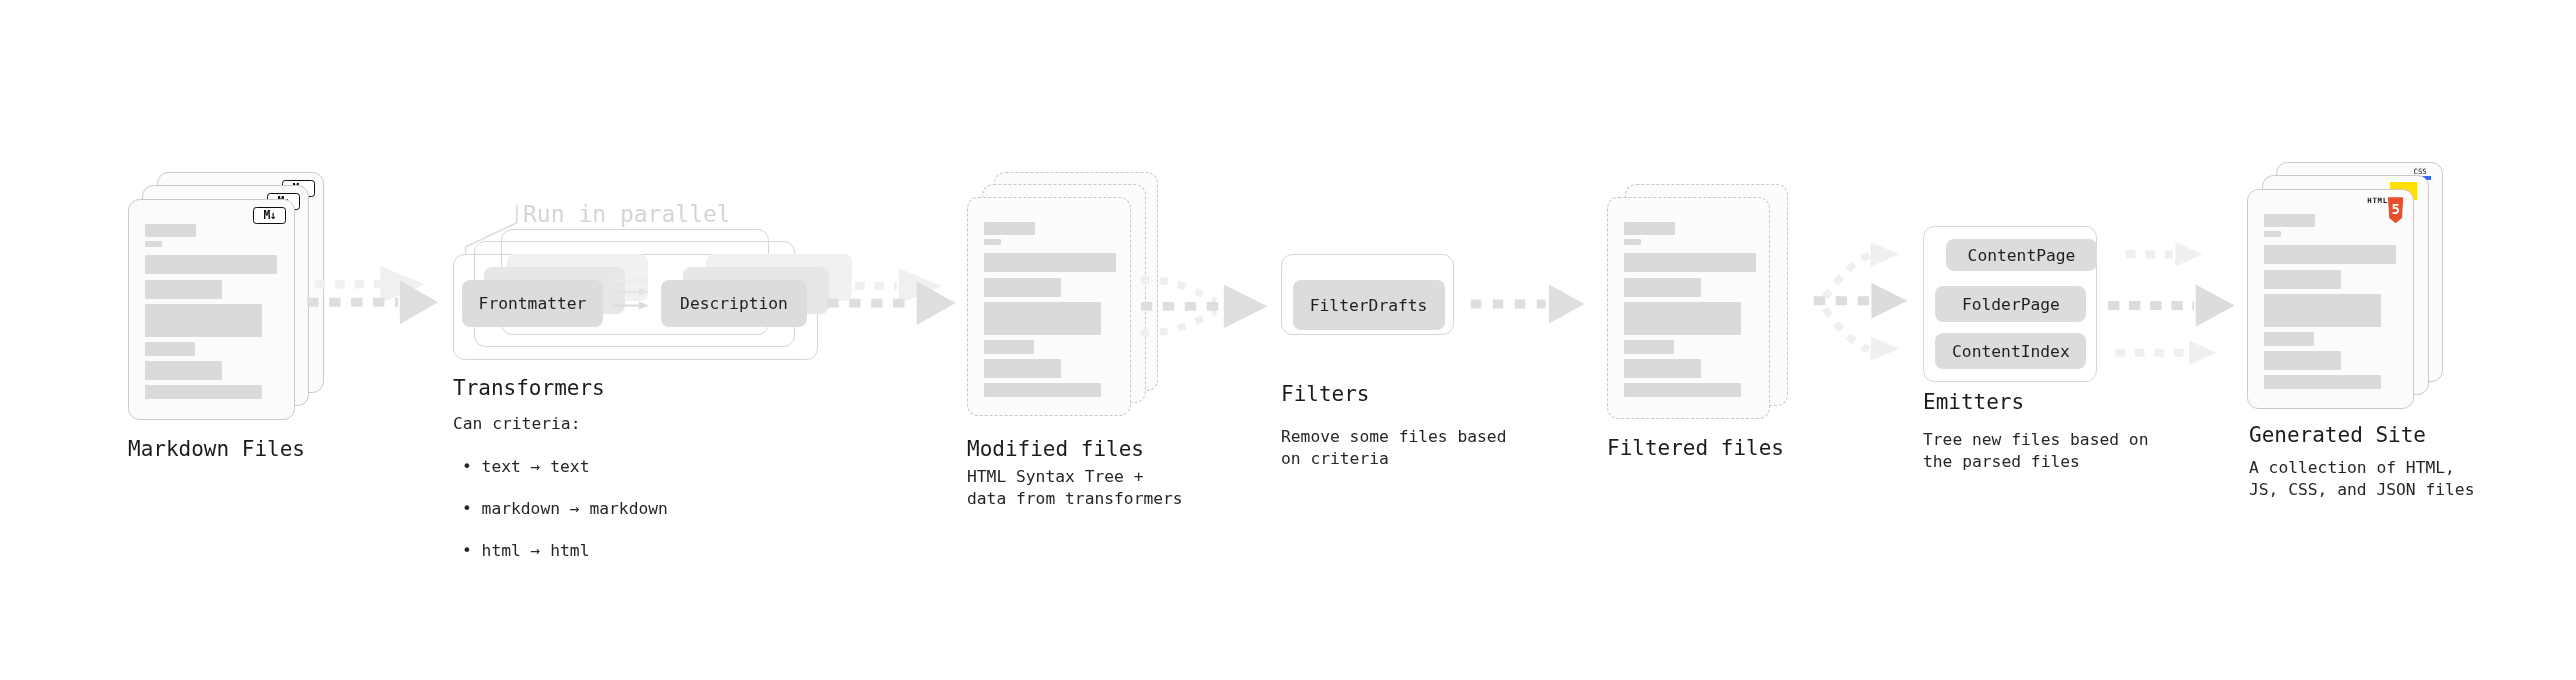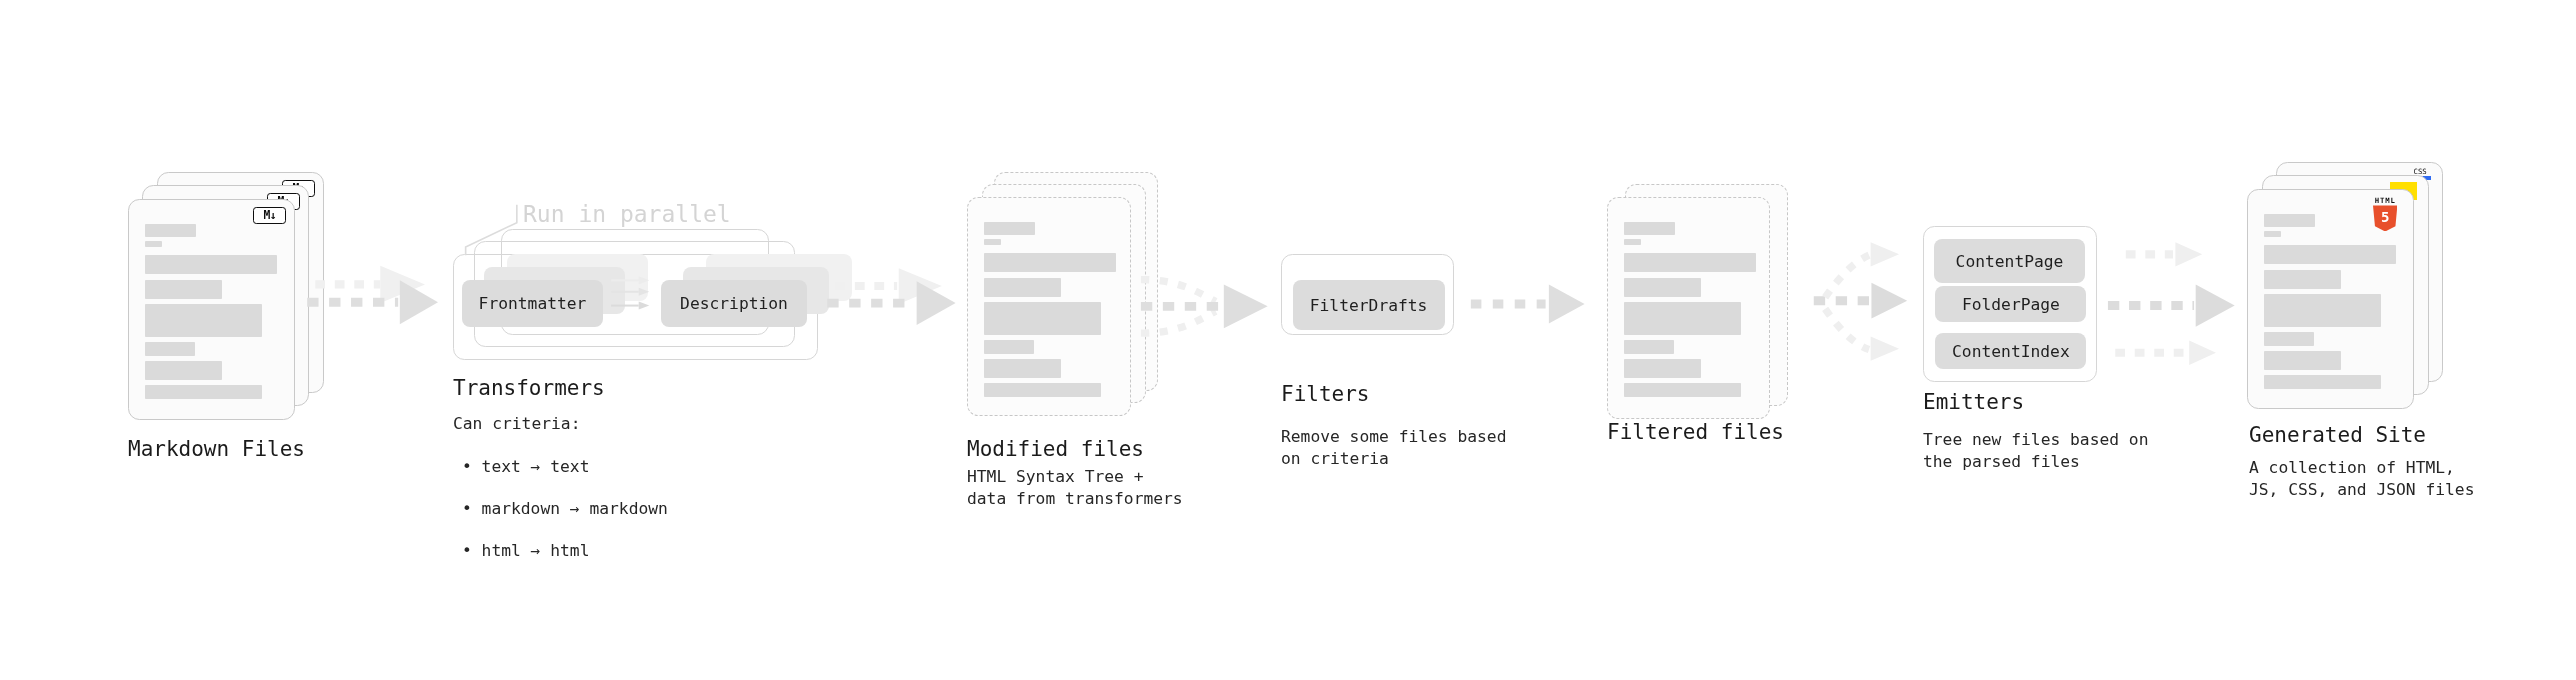--- a/index.html
+++ b/index.html
@@ -39,21 +39,21 @@
   
   .mdbadge{position:absolute;top:6.5px;right:8.1px;width:32.5px;height:17px;border:1.6px solid #0e0e0e;border-radius:3.3px;
            background:#fff;color:#0e0e0e;font-size:11.4px;font-weight:bold;letter-spacing:-0.8px;
            display:flex;align-items:center;justify-content:center;box-sizing:border-box}
 
   
   .cssbadge{position:absolute;top:4.9px;right:11.4px;display:flex;flex-direction:column;align-items:center}
   .cssbadge .t{font-size:7.3px;font-weight:normal;color:#111;line-height:7.3px}
   .cssbadge .u{width:21px;height:4.1px;background:#2f6bf2;margin-top:0.8px}
   .jsbadge{position:absolute;top:5.7px;right:11.4px;width:27px;height:18px;background:#ffdf00}
-  .htmlbadge{position:absolute;top:6.5px;right:9.8px;width:36px;display:flex;flex-direction:column;align-items:center}
+  .htmlbadge{position:absolute;top:6.5px;right:9.8px;width:36px;display:flex;flex-direction:row;}
   .htmlbadge .t{font-size:7.3px;font-weight:bold;color:#111;letter-spacing:0.8px;line-height:8.1px}
   .htmlbadge .shield{width:24.4px;height:26px;margin-top:0.8px;background:#e8502c;
       clip-path:polygon(0% 0%,100% 0%,92% 80%,50% 100%,8% 80%);
       display:flex;align-items:center;justify-content:center}
   .htmlbadge .five{color:#fff;font-size:14px;font-weight:bold;margin-top:-2.4px}
 
   .arrows{position:absolute;left:0;top:0;pointer-events:none}
 </style>
 </head>
 <body>
@@ -137,26 +137,26 @@
     <div class="doc dashed" style="left:1607px;top:197px;width:163px;height:222px">
       <div class="bar b1"></div>
       <div class="bar b2"></div>
       <div class="bar b3"></div>
       <div class="bar b4"></div>
       <div class="bar b5"></div>
       <div class="bar b6"></div>
       <div class="bar b7"></div>
       <div class="bar b8"></div>
     </div>
-    <div class="label" style="left:1607px;top:420px">Filtered files</div>
+    <div class="label" style="left:1607px;top:436px">Filtered files</div>
   </section>
 
   <section>
     <div class="obox filled" style="left:1923px;top:226px;width:174px;height:156px">
-      <div class="node" style="left:10px;top:12.2px;width:151px;height:44px">ContentPage</div>
+      <div class="node" style="left:22px;top:12.2px;width:151px;height:32px">ContentPage</div>
       <div class="node" style="left:11.4px;top:59px;width:151px;height:36px">FolderPage</div>
       <div class="node" style="left:11.4px;top:106px;width:151px;height:36px">ContentIndex</div>
     </div>
     <div class="label" style="left:1923px;top:390px">Emitters</div>
     <div class="sub" style="left:1923px;top:429px">Tree new files based on
 the parsed files</div>
   </section>
 
   <section>
     <div class="doc" style="left:2276px;top:162px;width:167px;height:220px">

